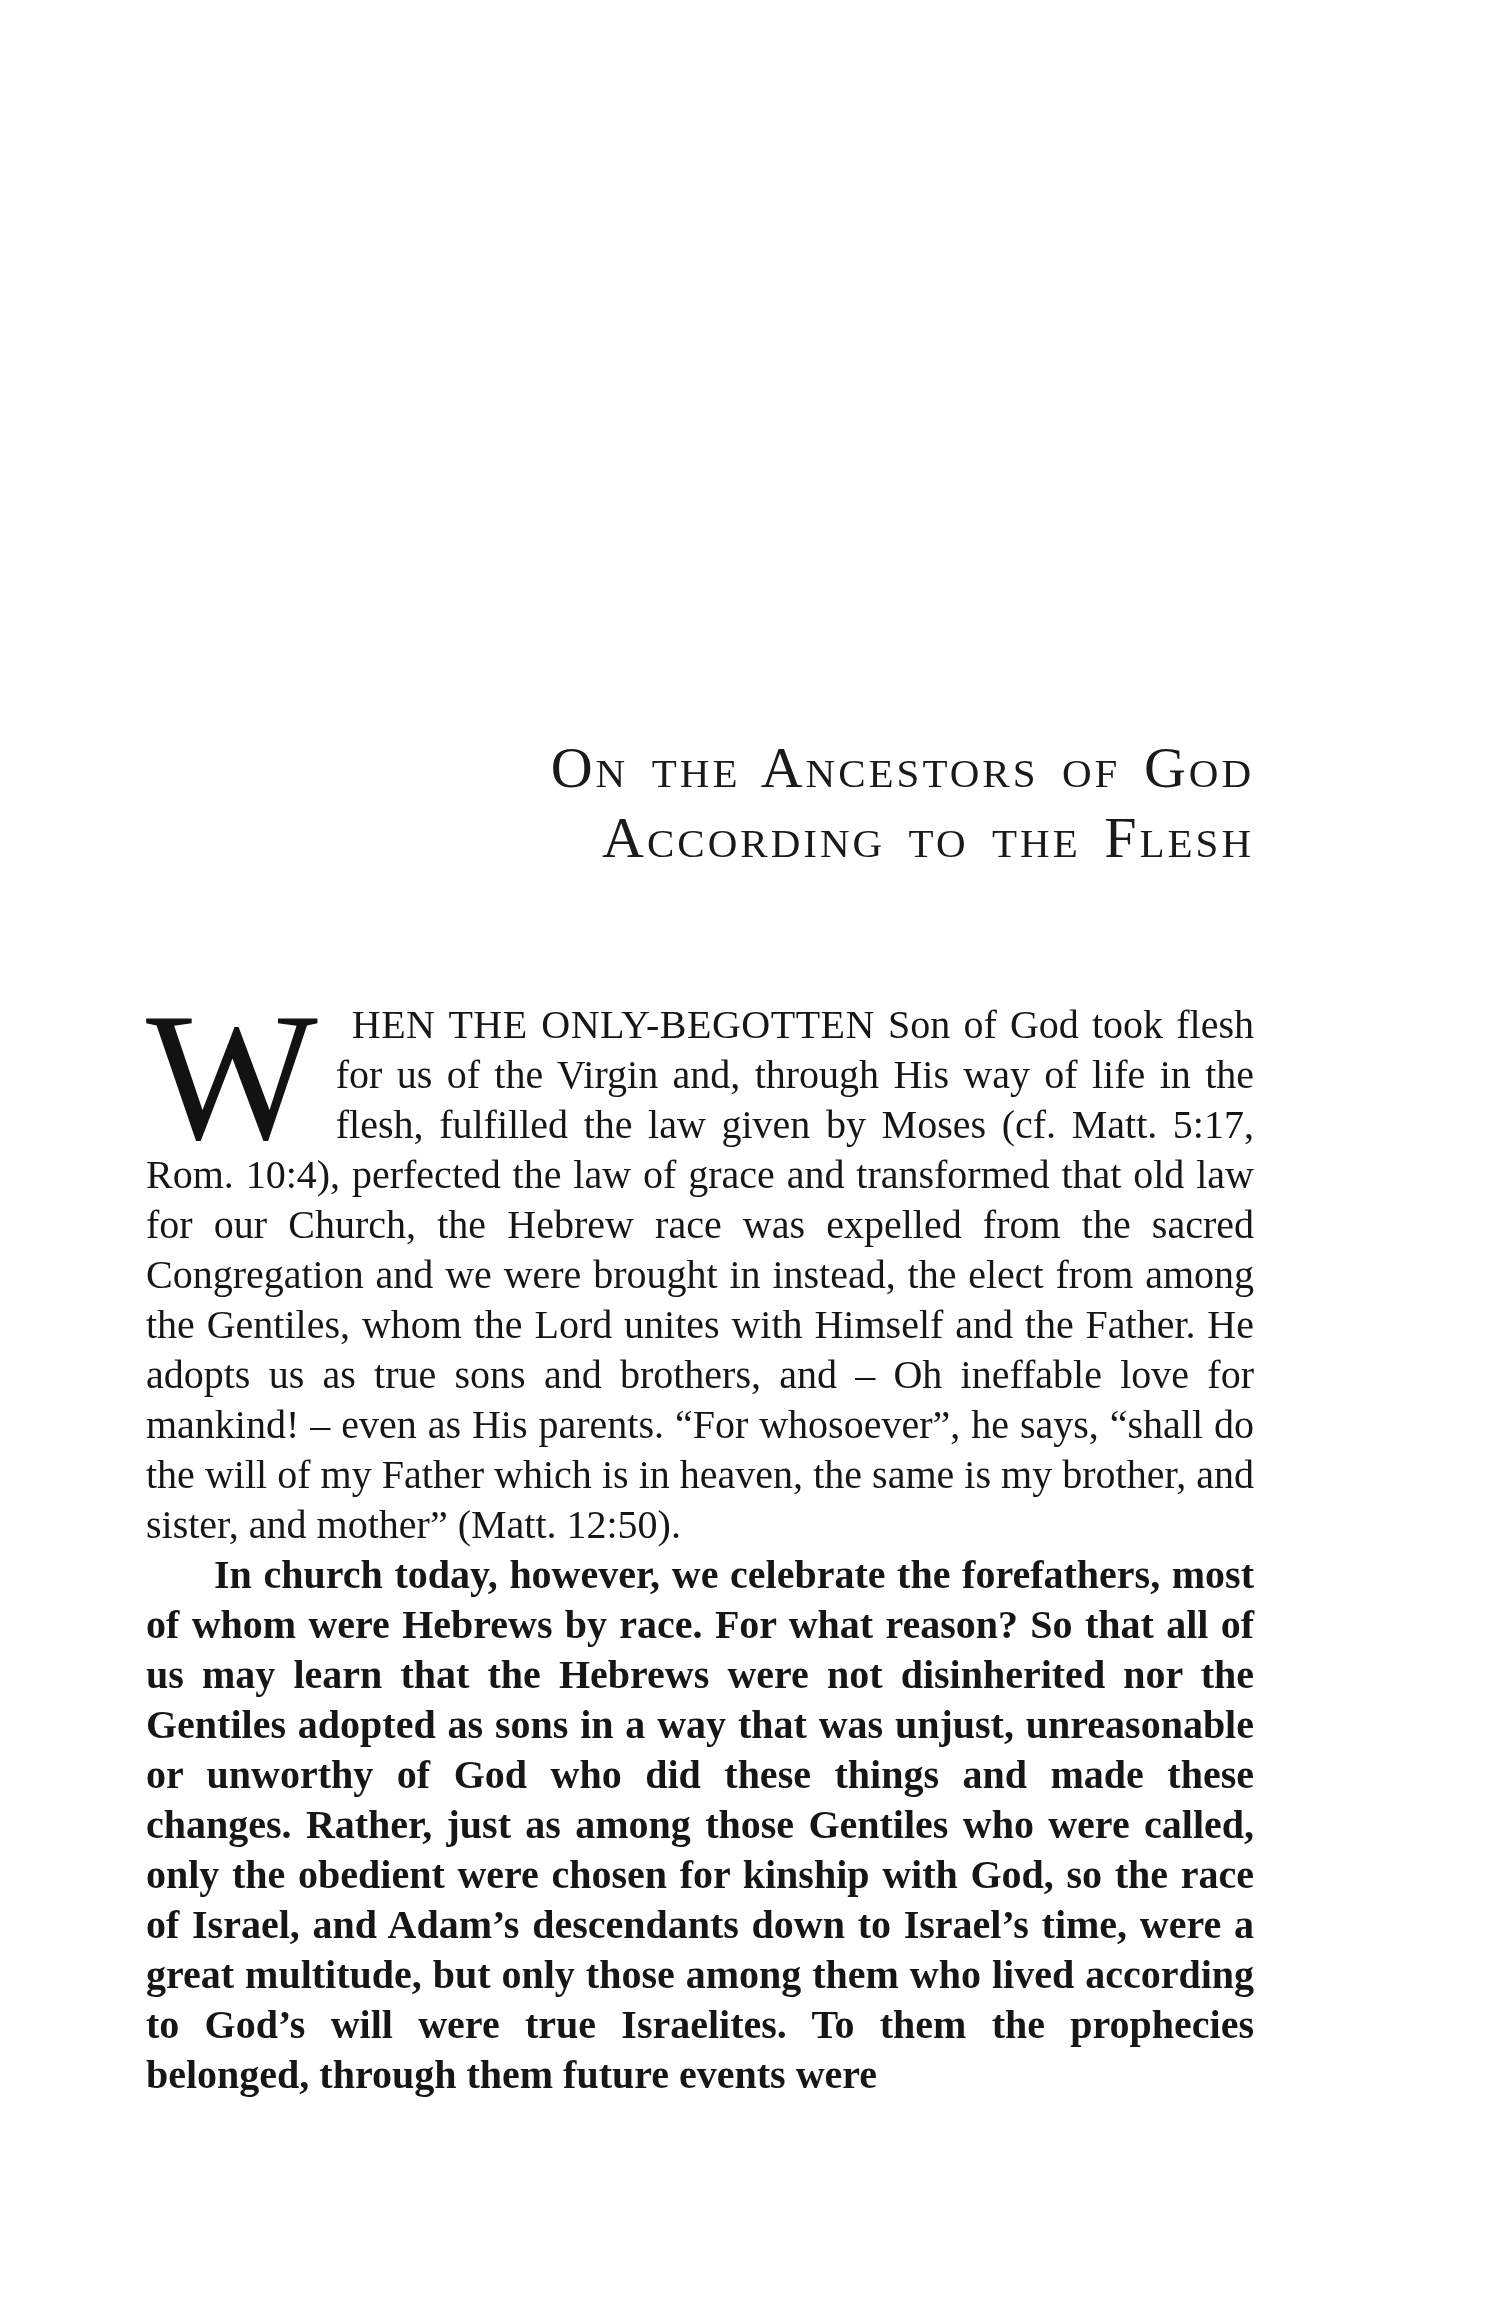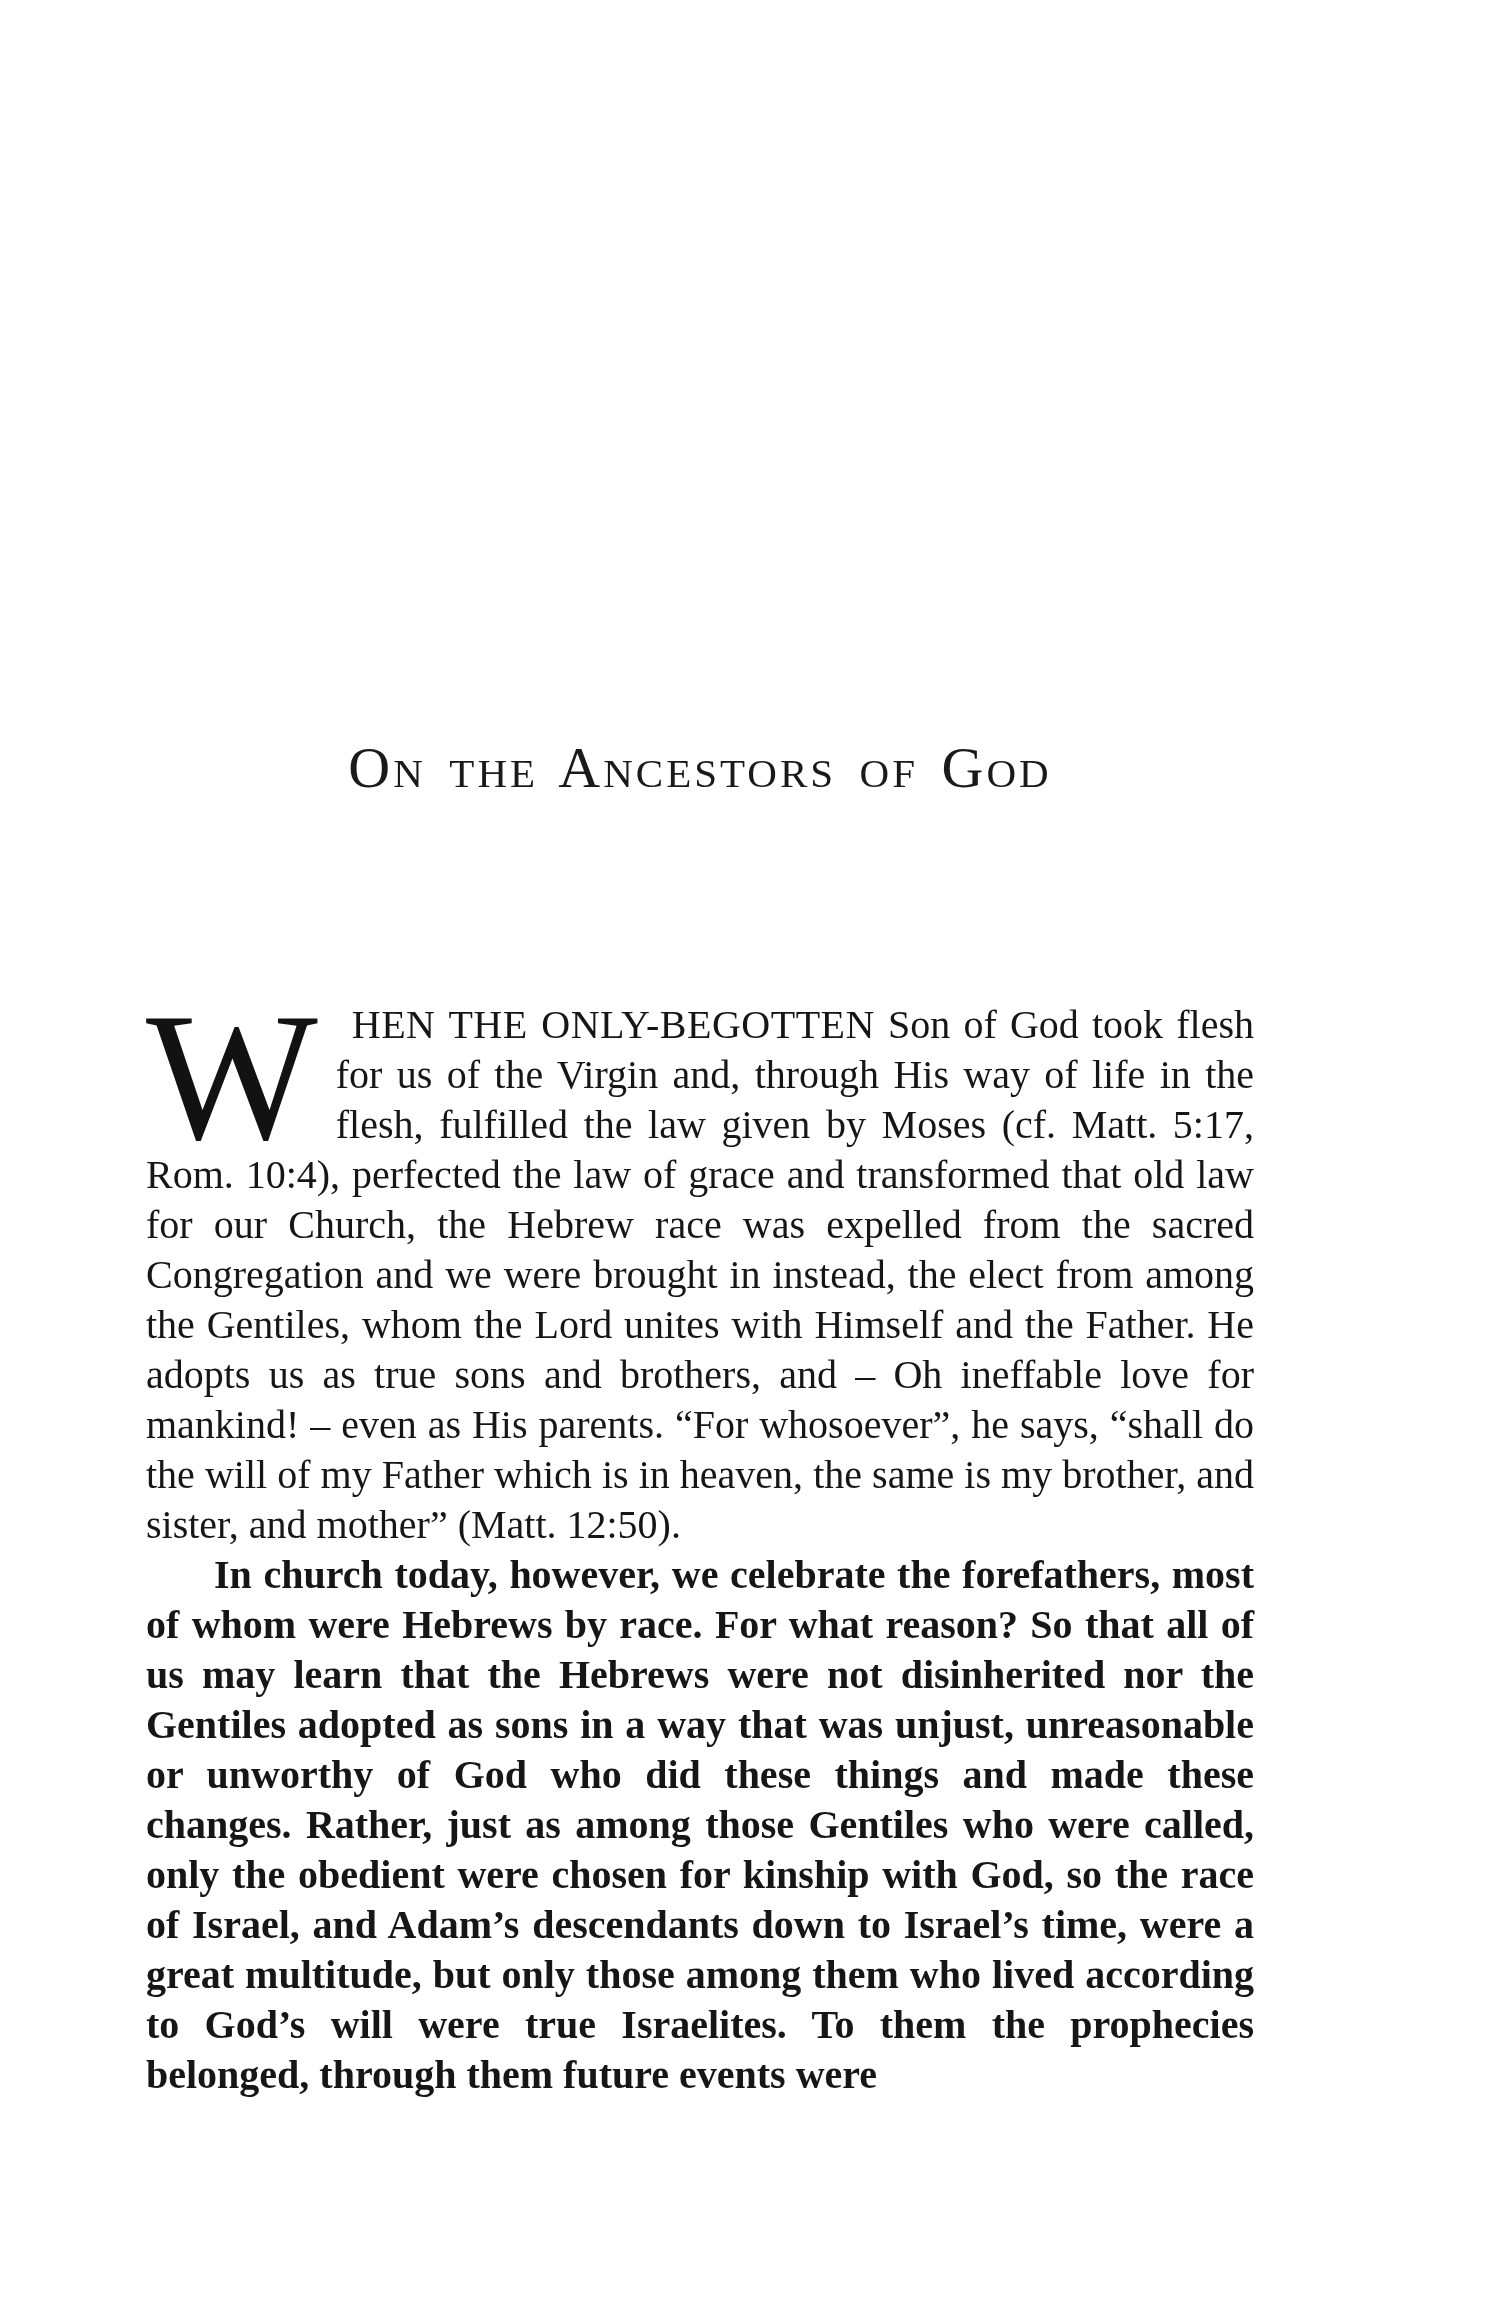--- a/index.html
+++ b/index.html
@@ -14,21 +14,21 @@
     background: #ffffff;
     overflow: hidden;
     font-family: "Liberation Serif", "DejaVu Serif", serif;
     color: #181818;
   }
   .chapter-title {
     position: absolute;
     top: 733px;
     left: 146px;
     width: 1108px;
-    text-align: center;
+    text-align: right;
     font-variant: small-caps;
     font-size: 58px;
     line-height: 70px;
     letter-spacing: 3px;
     word-spacing: 6px;
     color: #1a1a1a;
     font-weight: 400;
   }
   .body-text {
     position: absolute;
@@ -63,20 +63,21 @@
   .italic {
   }
 </style>
 </head>
 <body>
 
 <div class="page">
 
   <header class="chapter-title">
     <div class="title-line">On the Ancestors of God</div>
+    <div class="title-line">According to the Flesh</div>
   </header>
 
   <section class="body-text">
     <p class="para para-first">
       <span class="dropcap">W</span><span class="opener">HEN THE ONLY-BEGOTTEN</span><span> Son of God took flesh for us of the Virgin and, through His way of life in the flesh, fulfilled the law given by Moses (</span><span class="italic">cf.</span><span> Matt. 5:17, Rom. 10:4), perfected the law of grace and transformed that old law for our Church, the Hebrew race was expelled from the sacred Congregation and we were brought in instead, the elect from among the Gentiles, whom the Lord unites with Himself and the Father. He adopts us as true sons and brothers, and – Oh ineffable love for mankind! – even as His parents. “For whosoever”, he says, “shall do the will of my Father which is in heaven, the same is my brother, and sister, and mother” (Matt. 12:50).</span>
     </p>
     <p class="para para-indent">In church today, however, we celebrate the forefathers, most of whom were Hebrews by race. For what reason? So that all of us may learn that the Hebrews were not disinherited nor the Gentiles adopted as sons in a way that was unjust, unreasonable or unworthy of God who did these things and made these changes. Rather, just as among those Gentiles who were called, only the obedient were chosen for kinship with God, so the race of Israel, and Adam’s descendants down to Israel’s time, were a great multitude, but only those among them who lived according to God’s will were true Israelites. To them the prophecies belonged, through them future events were</p>
   </section>
 
 </div>

